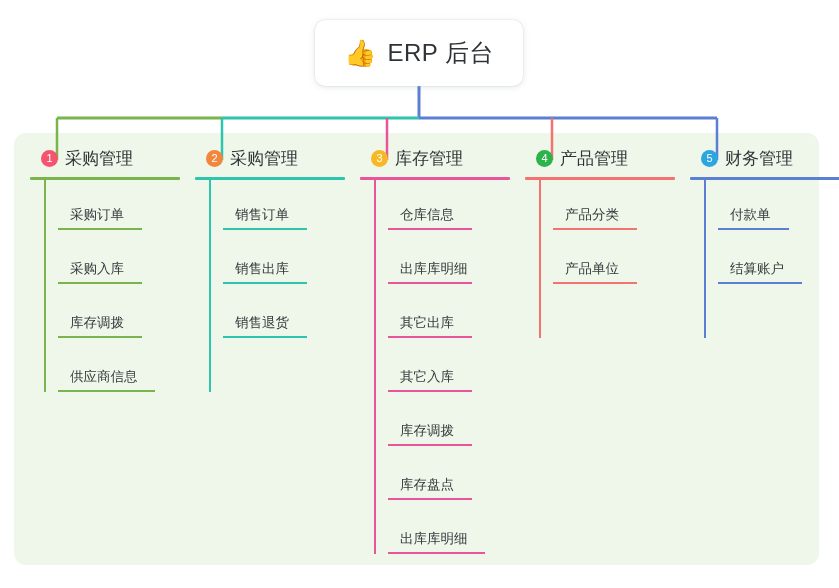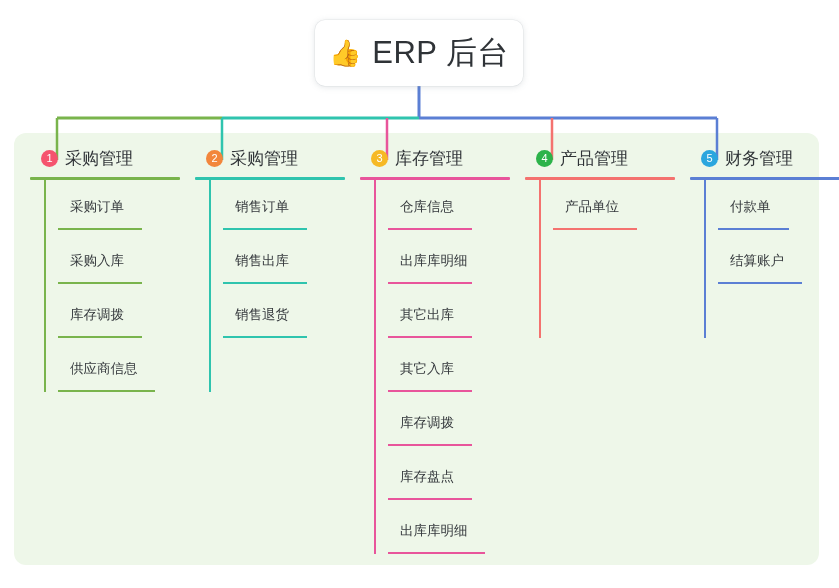--- a/index.html
+++ b/index.html
@@ -39,21 +39,21 @@
     display: flex;
     align-items: center;
     gap: 11px;
   }
   .root-emoji {
     font-size: 26px;
     line-height: 1;
     font-family: "DejaVu Sans", sans-serif;
   }
   .root-title {
-    font-size: 31px;
+    font-size: 24px;
     color: #2f3337;
     letter-spacing: 0.5px;
     white-space: nowrap;
     text-align: right;
   }
 
   
   .panel {
     position: absolute;
     left: 14px;
@@ -123,21 +123,21 @@
     width: 2px;
   }
   .child {
     position: relative;
     height: 54px;
     box-sizing: border-box;
   }
   .child-label {
     position: absolute;
     left: 26px;
-    bottom: 18px;
+    bottom: 10px;
     font-size: 13.5px;
     color: #35393d;
     white-space: nowrap;
   }
   .child-rule {
     position: absolute;
     left: 14px;
     bottom: 4px;
     height: 1.6px;
   }
@@ -257,20 +257,24 @@
       </div>
       <div class="branch" style="left: 525px; width: 150px;">
         <div class="branch-header">
           <span class="badge" style="background: rgb(44, 179, 74);">4</span>
           <span class="branch-title">产品管理</span>
         </div>
         <div class="branch-rule" style="background: rgb(244, 114, 111); width: 150px;"></div>
         <div class="children">
           <div class="spine" style="background: rgb(244, 114, 111); height: 158px;"></div>
           <div class="child">
+            <span class="child-label">产品分类</span>
+            <div class="child-rule" style="background: rgb(244, 114, 111); width: 84px;"></div>
+          </div>
+          <div class="child">
             <span class="child-label">产品单位</span>
             <div class="child-rule" style="background: rgb(244, 114, 111); width: 84px;"></div>
           </div>
         </div>
       </div>
       <div class="branch" style="left: 690px; width: 150px;">
         <div class="branch-header">
           <span class="badge" style="background: rgb(43, 166, 222);">5</span>
           <span class="branch-title">财务管理</span>
         </div>

